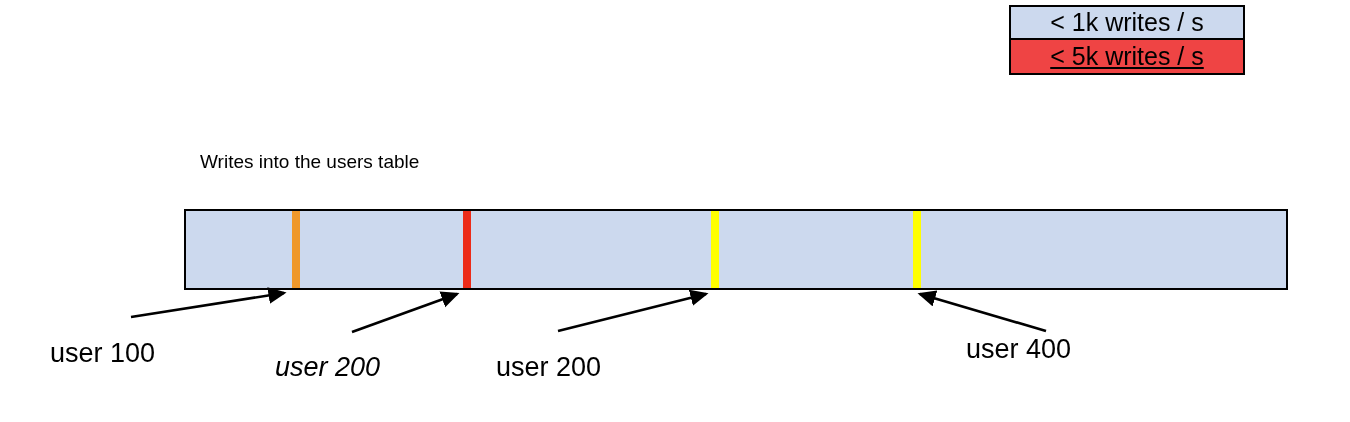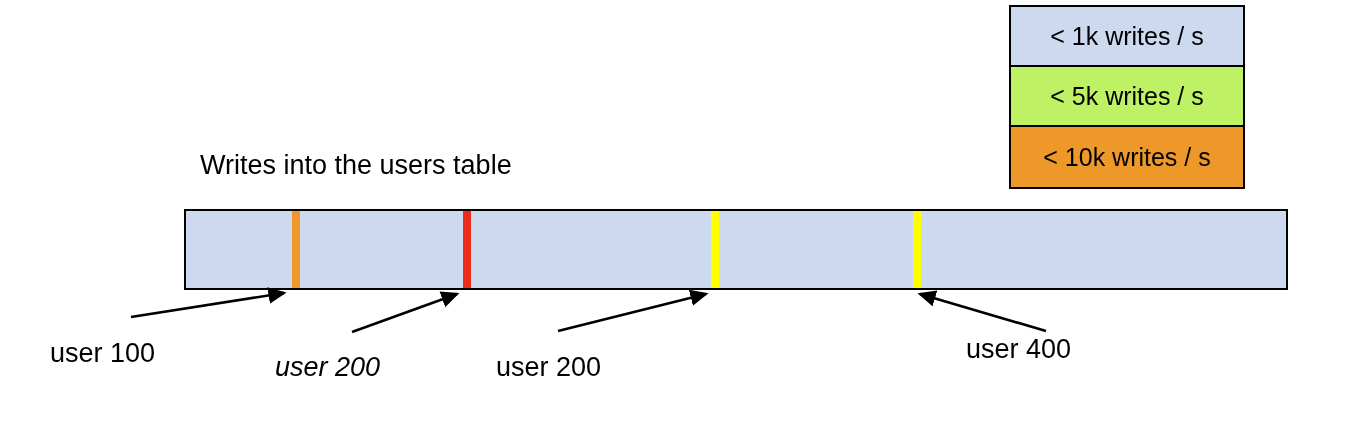--- a/index.html
+++ b/index.html
@@ -26,39 +26,39 @@
   
   #legend {
     position: absolute;
     left: 1009px;
     top: 5px;
     width: 236px;
     border: 2px solid #000000;
     box-sizing: border-box;
   }
   .legend-row {
-    height: 60px;
+    height: 33px;
     box-sizing: border-box;
     display: flex;
     align-items: center;
     justify-content: center;
     border-bottom: 2px solid #000000;
     font-size: 25px;
     line-height: 1;
     letter-spacing: 0px;
     white-space: nowrap;
   }
   .legend-row:last-child { border-bottom: none; }
 
   
   #caption {
     position: absolute;
     left: 200px;
     top: 152px;
-    font-size: 27px;
+    font-size: 19px;
     line-height: 1;
     white-space: nowrap;
   }
 
   
   #bar {
     position: absolute;
     left: 184px;
     top: 209px;
     width: 1104px;
@@ -95,25 +95,22 @@
 </style>
 </head>
 <body>
 
 <div id="stage">
 
   <div id="legend">
     <div class="legend-row" style="background: rgb(204, 217, 238);">
       <span>&lt; 1k writes / s</span>
     </div>
-    <div class="legend-row" style="background: #bef264;">
+    <div class="legend-row" style="background: #ef4444; text-decoration: underline;">
       <span>&lt; 5k writes / s</span>
-    </div>
-    <div class="legend-row" style="background: rgb(239, 152, 42);">
-      <span>&lt; 10k writes / s</span>
     </div>
   </div>
 
   <div id="caption">Writes into the users table</div>
 
   <div id="bar" style="background: rgb(204, 217, 238); border-color: rgb(0, 0, 0);">
     <div class="marker" style="background: rgb(239, 152, 42); left: 9.6%;"></div>
     <div class="marker" style="background: rgb(236, 43, 24); left: 25.2%;"></div>
     <div class="marker" style="background: rgb(255, 255, 0); left: 47.7%;"></div>
     <div class="marker" style="background: rgb(255, 255, 0); left: 66.1%;"></div>

